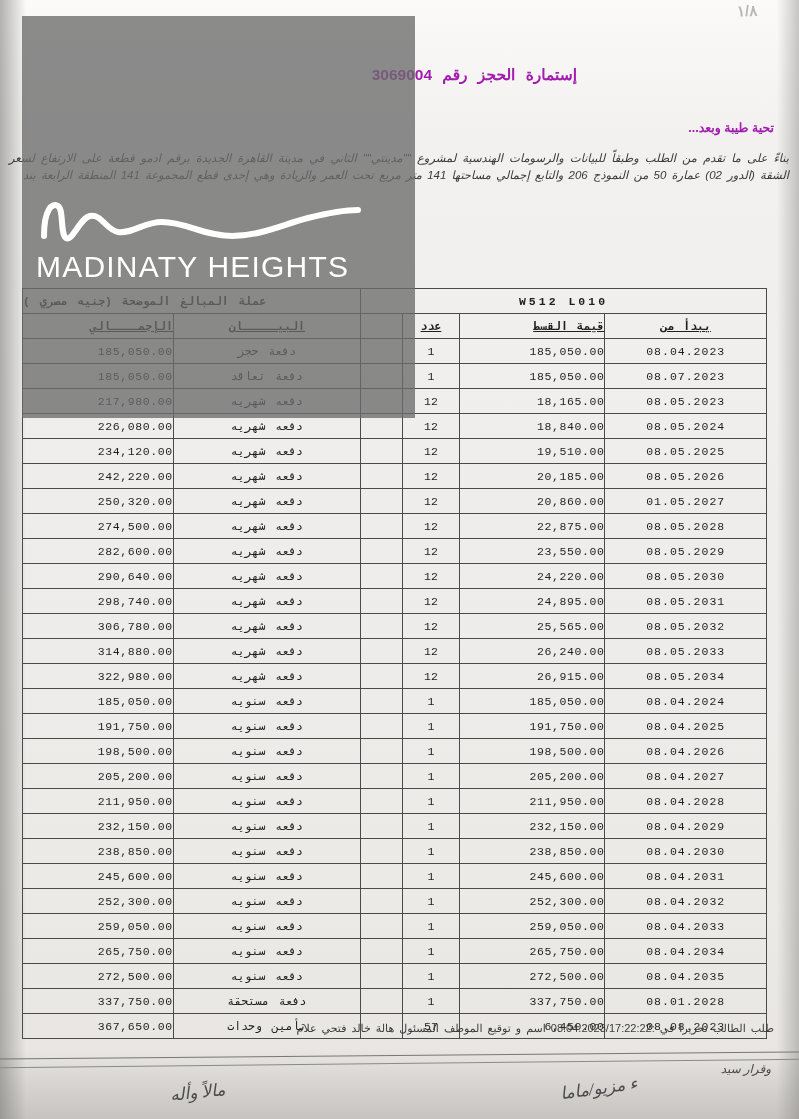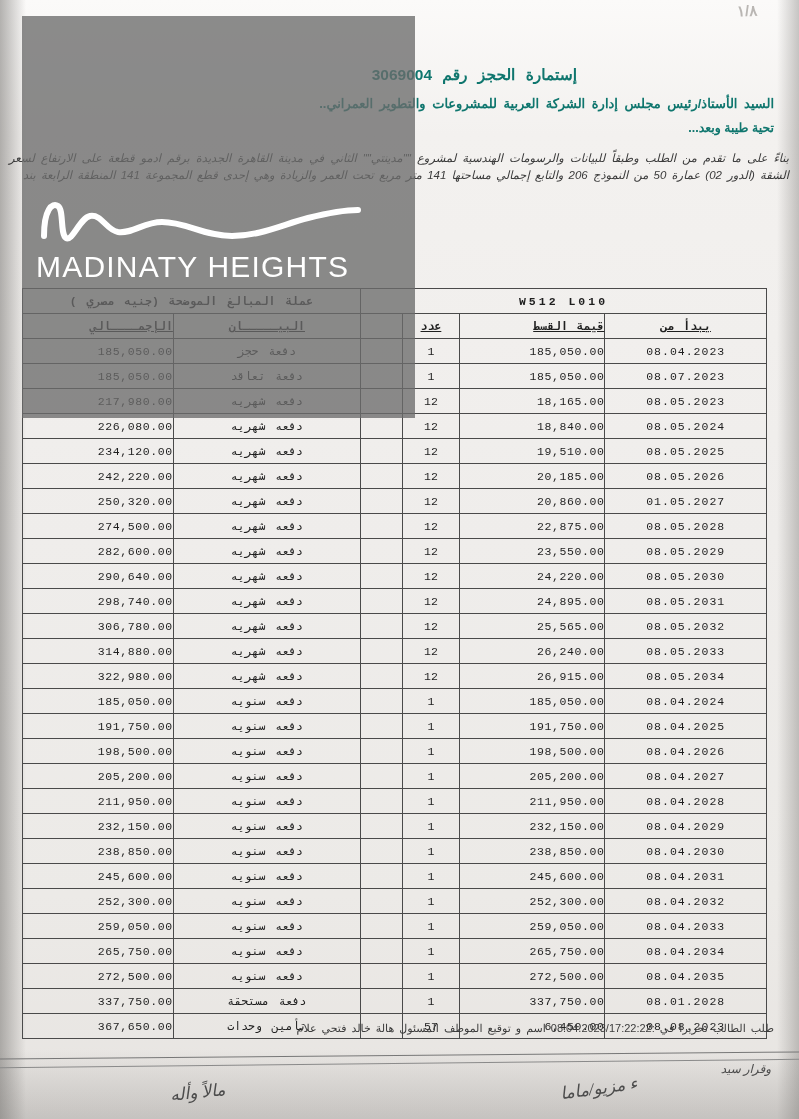--- a/index.html
+++ b/index.html
@@ -39,21 +39,21 @@
     position:absolute;left:22px;top:16px;width:393px;height:402px;
     background:rgba(108,108,108,.78);
     pointer-events:none;
   }
 
   
   .doc-head{
     position:absolute;
     direction:rtl;
     text-align:right;
-    color:#0f766e;
+    color:#a21caf;
     font-weight:bold;
     letter-spacing:.5px;
   }
   #page-marker{
     position:absolute;right:42px;top:2px;
     font-size:15px;color:#b9b6b3;font-weight:bold;
     transform:rotate(-3deg);
   }
   #form-title{
     right:222px;top:66px;font-size:15.5px;
@@ -99,21 +99,21 @@
     font-size:11.5px;
     height:24px;
     vertical-align:middle;
     font-family:"Liberation Mono", monospace;
   }
   .hdr-unit{
     text-align:center;font-family:"Liberation Mono", monospace;
     font-weight:bold;font-size:12.5px;letter-spacing:3px;
   }
   .hdr-currency{
-    text-align:center;font-family:"Liberation Sans", sans-serif;
+    text-align:left;font-family:"Liberation Sans", sans-serif;
     font-weight:bold;font-size:12.5px;word-spacing:3px;margin-left:40px;
   }
   .col-hdr{
     text-align:center;font-weight:bold;font-size:12.5px;
     font-family:"Liberation Sans", sans-serif;
     text-decoration:underline;
     word-spacing:2px;
   }
   .c-date{width:162px;text-align:center;letter-spacing:1px;}
   .c-inst{width:146px;text-align:right;letter-spacing:.6px;}
@@ -150,21 +150,20 @@
 <div id="page">
 
   <div id="paper-bg"></div>
   <div id="scan-shadow-left"></div>
   <div id="scan-shadow-right"></div>
   <div id="scan-shadow-bottom"></div>
 
   <div id="page-marker">١/٨</div>
 
   <div id="form-title" class="doc-head">إستمارة الحجز رقم 3069004</div>
-  <div id="addressee" class="doc-head">السيد الأستاذ/رئيس مجلس إدارة الشركة العربية للمشروعات والتطوير العمراني..</div>
   <div id="greeting" class="doc-head">تحية طيبة وبعد...</div>
 
   <div id="body-1" class="body-par">بناءً على ما تقدم من الطلب وطبقاً للبيانات والرسومات الهندسية لمشروع ""مدينتي"" الثاني في مدينة القاهرة الجديدة برقم ادمو قطعة على الارتفاع لسعر الشقة (الدور 02) عمارة 50 من النموذج 206 والتابع إجمالي مساحتها 141 متر مربع تحت العمر والزيادة وهي إحدى قطع المجموعة 141 المنطقة الرابعة بند</div>
 
   <table id="sched-table">
     <thead>
       <tr>
         <td class="hdr-unit" colspan="4">W512        L010</td>
         <td class="hdr-currency" colspan="2">عملة المبالغ الموضحة (جنيه مصري  )</td>
       </tr>

